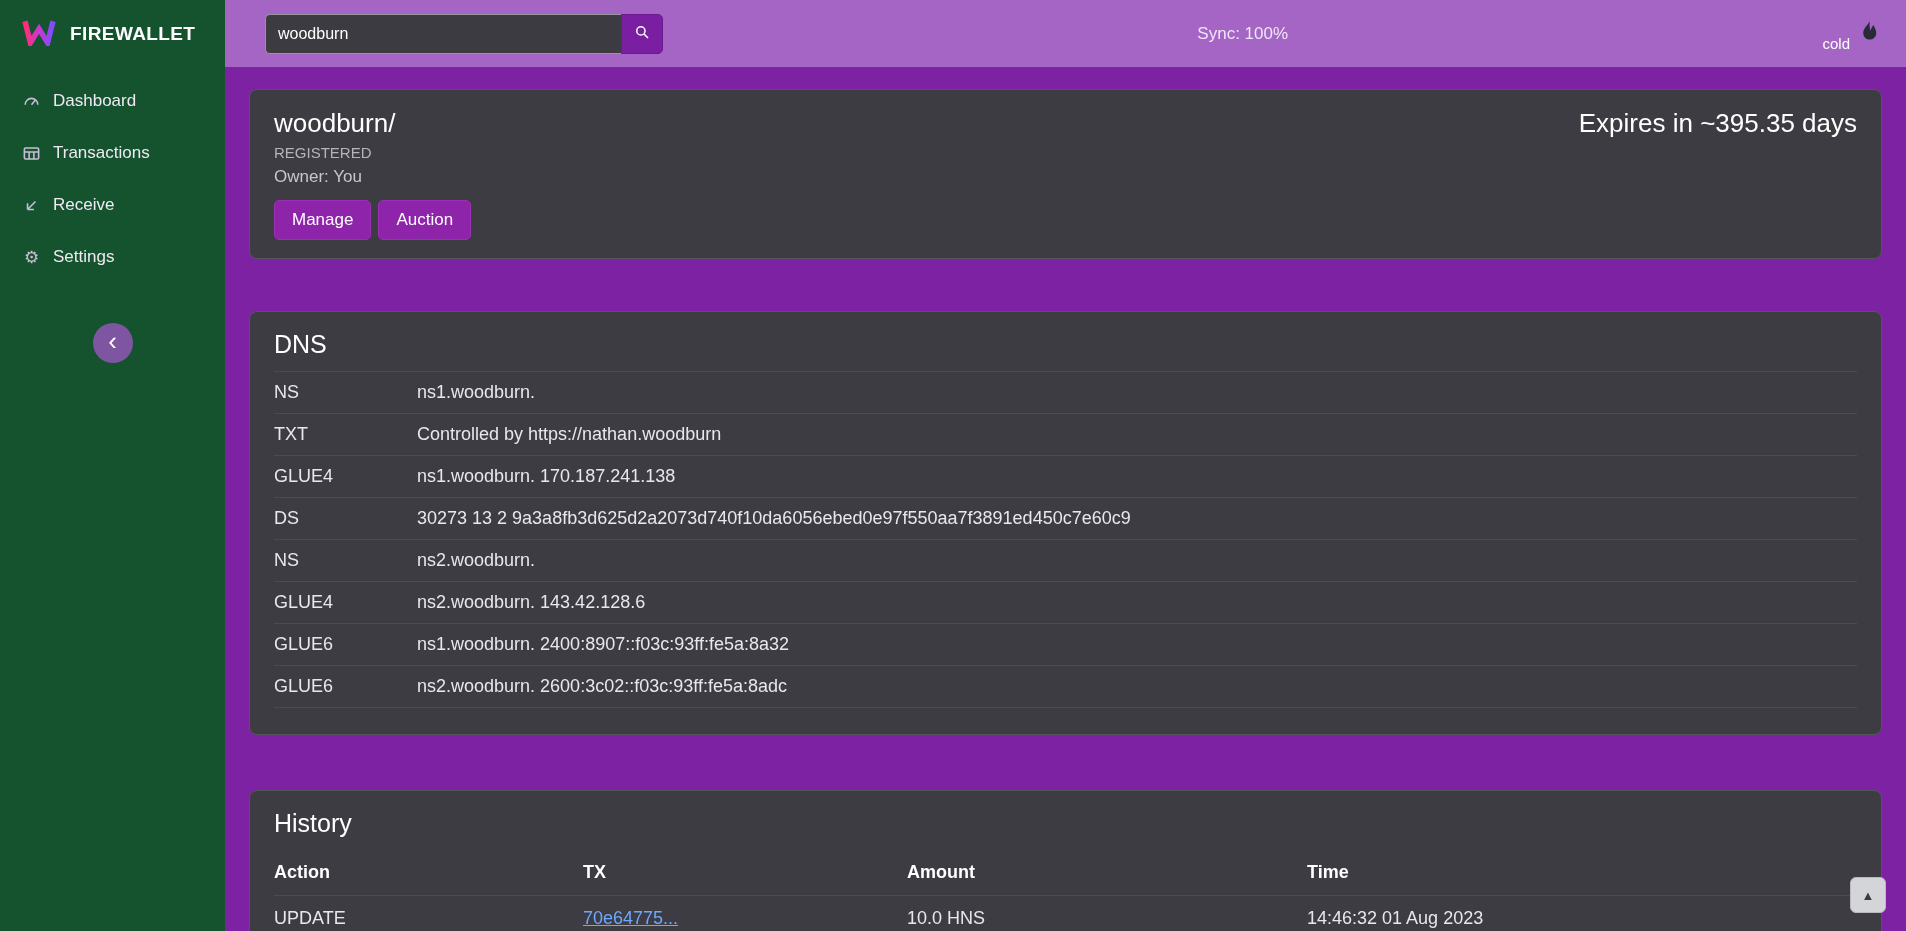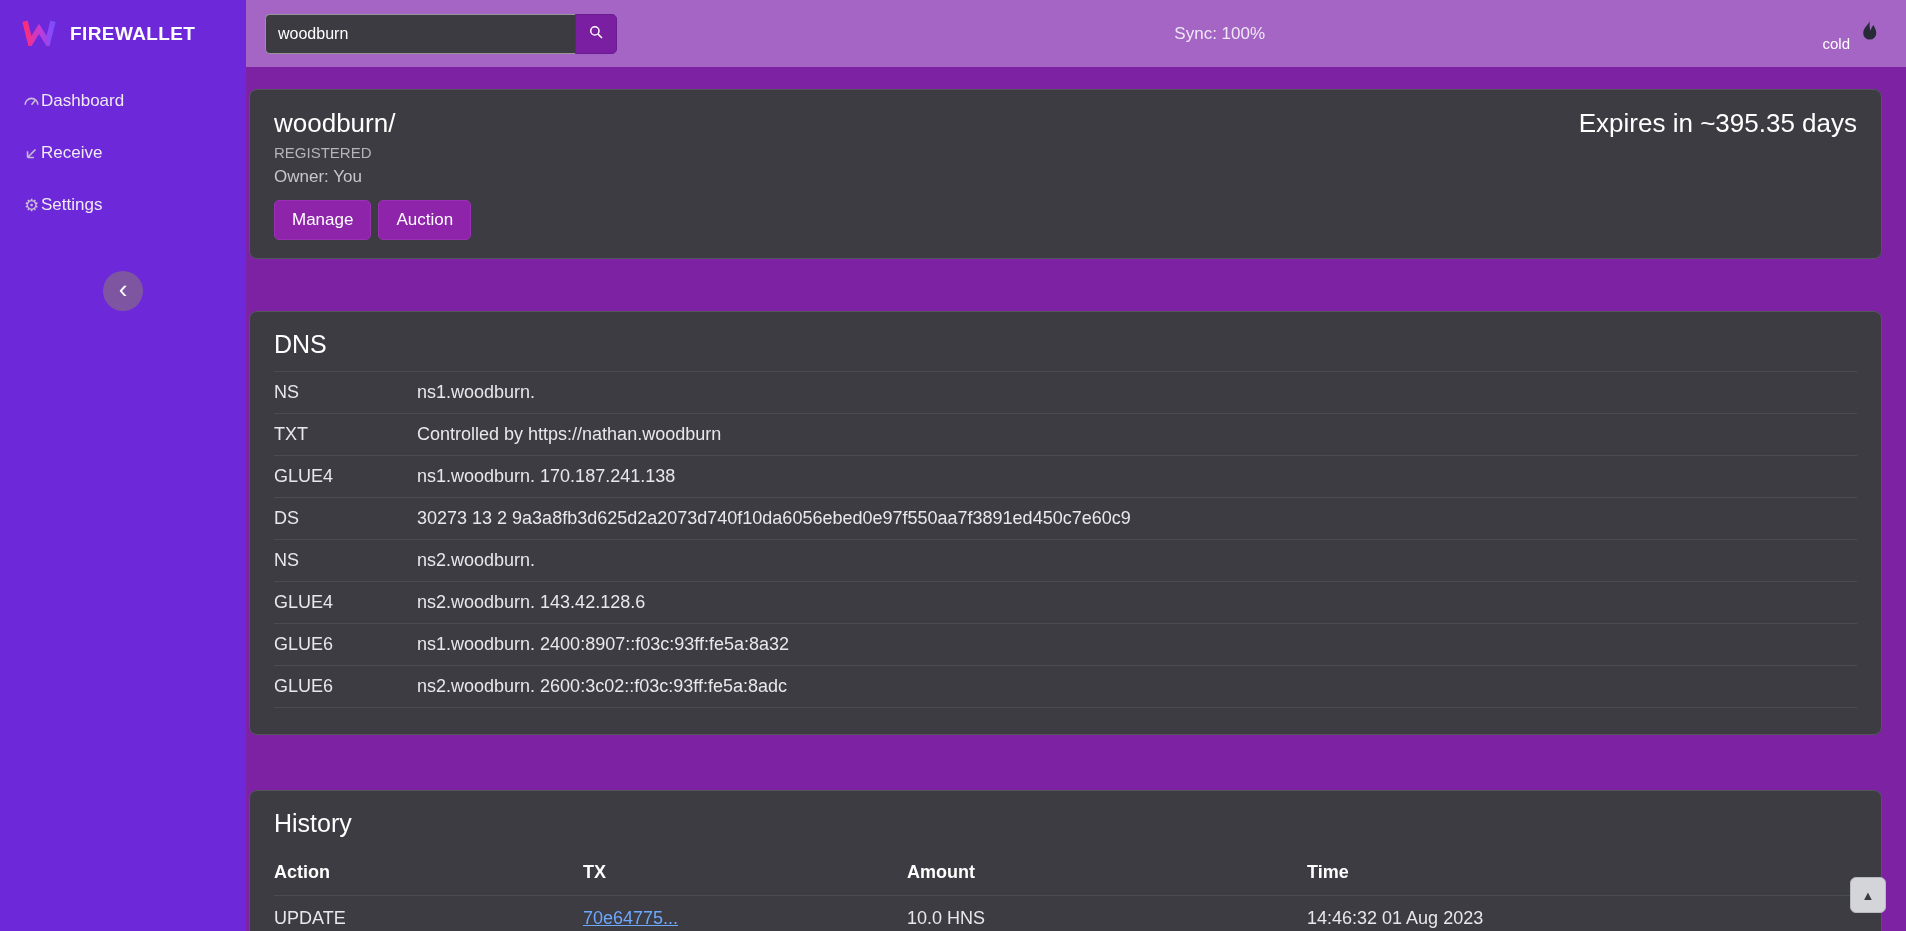--- a/index.html
+++ b/index.html
@@ -1,38 +1,38 @@
 <!DOCTYPE html>
 <html><head>
 <meta charset="utf-8">
 <style>
   * { margin:0; padding:0; box-sizing:border-box; }
   html,body { width:1906px; height:931px; overflow:hidden; background:#7d22a3;
     font-family:"Liberation Sans", sans-serif; color:#fff; }
 
   
-  .sidebar { position:fixed; left:0; top:0; width:246px; height:100%;
-    background:#6d28d9; z-index:10; }
+  .sidebar { position:fixed; left:0; top:0; width:225px; height:100%;
+    background:#14532d; z-index:10; }
   .brand { display:flex; align-items:center; gap:12px; height:67px; padding:0 14px 0 20px; }
   .brand-name { font-size:19px; font-weight:bold; letter-spacing:.4px; color:#fff; }
   .nav { padding-top:8px; }
-  .nav-item { display:flex; align-items:center; height:52px;
+  .nav-item { display:flex; align-items:center; gap:12px; height:52px;
     padding:0 10px 0 22px; font-size:17px; color:#efe9f4; cursor:pointer; }
   .nav-item .icon { width:19px; height:19px; color:#cbbcd9;
     display:flex; align-items:center; justify-content:center; flex:0 0 19px; }
   .gear-glyph { font-size:17px; line-height:1; color:#cbbcd9; }
   .collapse-btn { width:40px; height:40px; border-radius:50%; background:#7e55a1;
     border:none; color:#fff; font-size:26px; line-height:36px; text-align:center;
     display:block; margin:40px auto 0; cursor:pointer; padding:0 0 4px 0;
     font-family:inherit; }
 
   
   .topbar { margin-left:225px; height:67px; background:#a465c4;
     display:flex; align-items:center; padding:0 20px 0 40px; }
-  .search-group { display:flex; width:352px; }
+  .search-group { display:flex; width:398px; }
   .search-input { flex:1; height:40px; background:#3b3b41; border:1px solid #96969c;
     border-right:none; border-radius:5px 0 0 5px; color:#fff; font-size:16px;
     padding:0 12px; font-family:inherit; outline:none; }
   .search-btn { width:42px; height:40px; background:#7b1fa2; border:1px solid #6a1b8f;
     border-radius:0 5px 5px 0; display:flex; align-items:center; justify-content:center;
     cursor:pointer; }
   .sync { margin-left:auto; font-size:17px; color:#f0e7f7; }
   .wallet-status { margin-left:auto; display:flex; align-items:flex-end; }
   .wallet-mode { font-size:15px; color:#fff; }
 
@@ -99,20 +99,29 @@
         <svg viewBox="0 0 24 24" width="19" height="19">
             <path d="M4 16a8 8 0 0 1 16 0" fill="none" stroke="currentColor" stroke-width="2"></path>
             <path d="M12 16l5-6" fill="none" stroke="currentColor" stroke-width="2"></path>
           </svg>
       </span>
       <span>Dashboard</span>
     </div>
     <div class="nav-item">
       <span class="icon">
         <svg viewBox="0 0 24 24" width="19" height="19">
+            <rect x="3" y="5" width="18" height="14" rx="1.5" fill="none" stroke="currentColor" stroke-width="2"></rect>
+            <path d="M3 10h18M9 10v9M15 10v9" fill="none" stroke="currentColor" stroke-width="2"></path>
+          </svg>
+      </span>
+      <span>Transactions</span>
+    </div>
+    <div class="nav-item">
+      <span class="icon">
+        <svg viewBox="0 0 24 24" width="19" height="19">
             <path d="M17 7L7 17M7 17h8M7 17V9" fill="none" stroke="currentColor" stroke-width="2"></path>
           </svg>
       </span>
       <span>Receive</span>
     </div>
     <div class="nav-item">
       <span class="icon gear-glyph">⚙</span>
       <span>Settings</span>
     </div>
   </nav>

